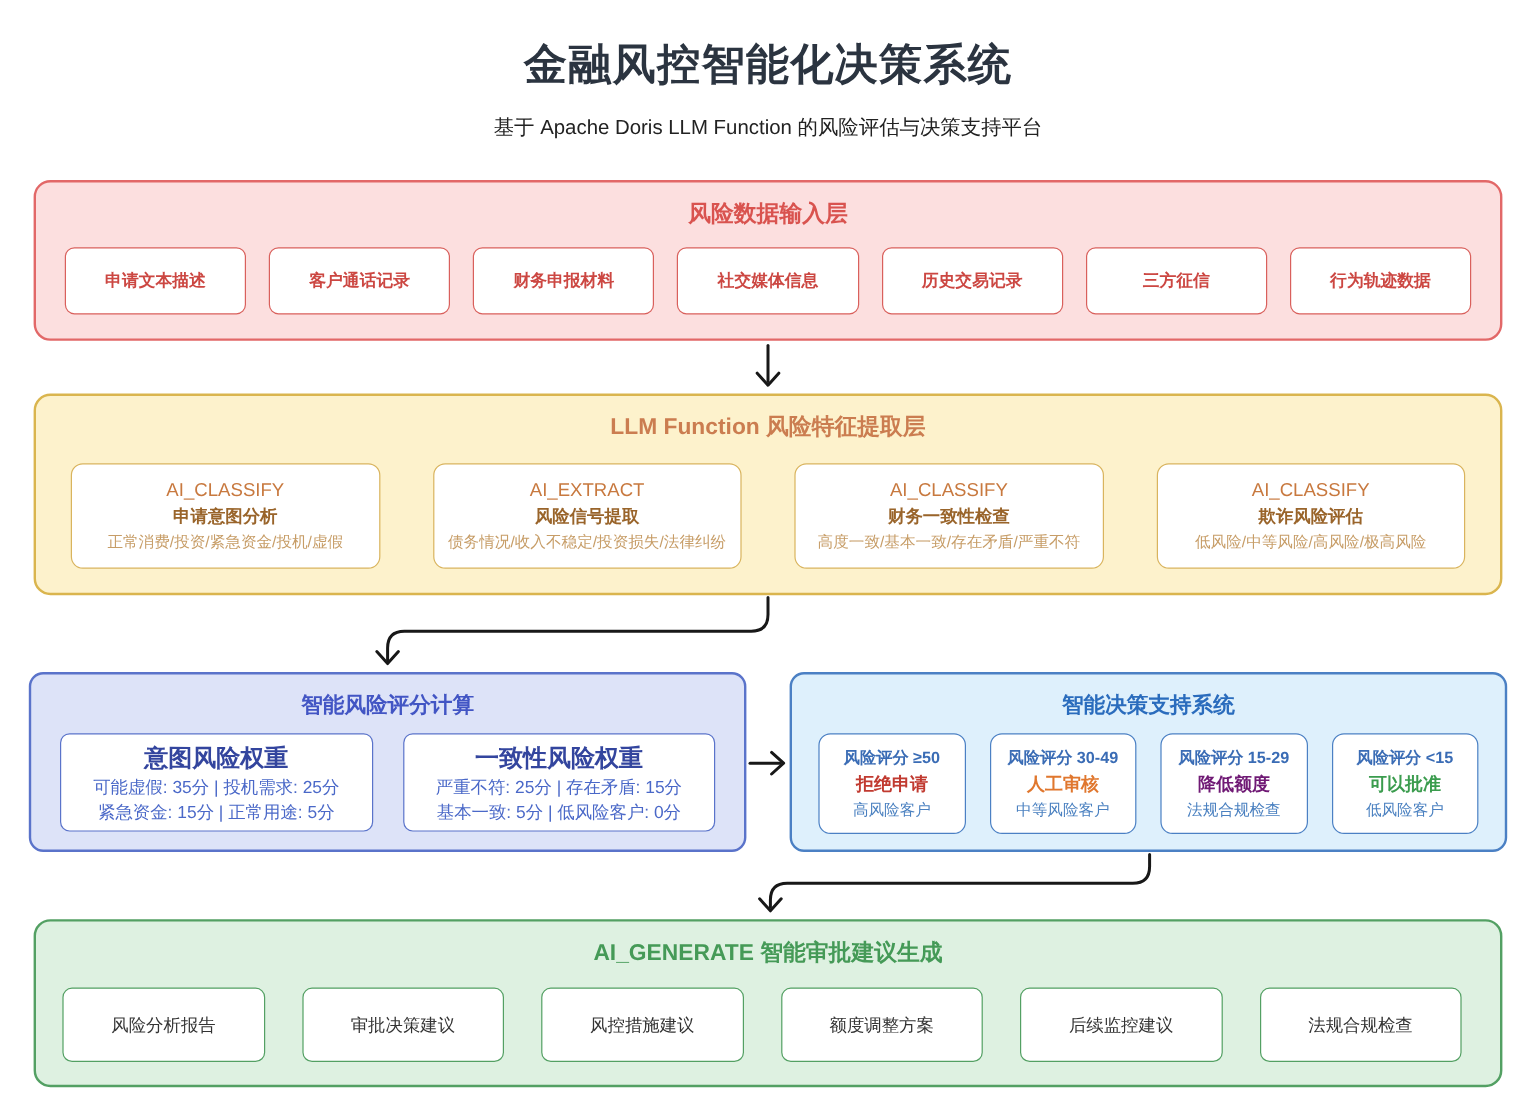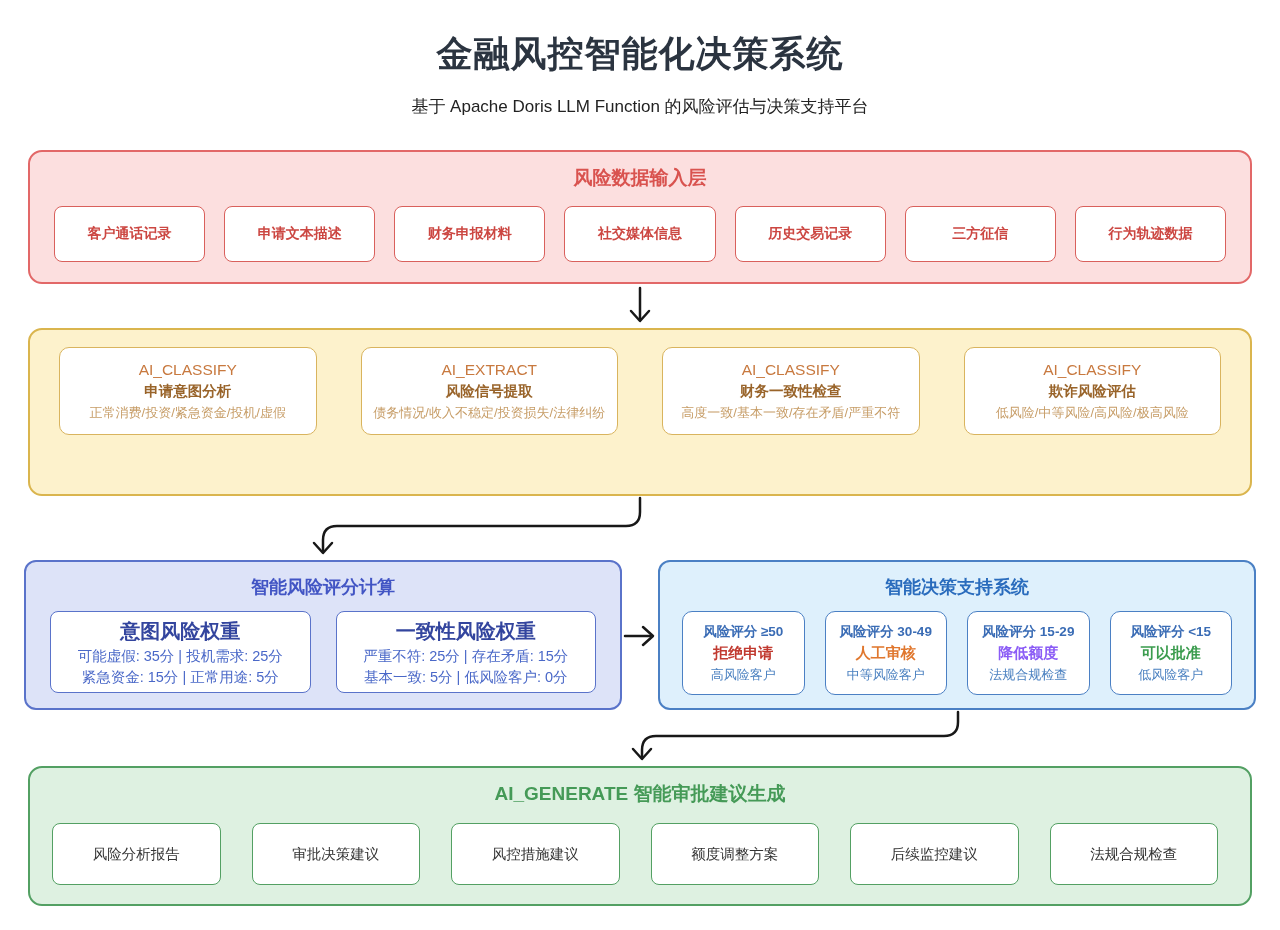--- a/index.html
+++ b/index.html
@@ -158,43 +158,44 @@
 </head>
 <body>
 
 <div class="page-title">金融风控智能化决策系统</div>
 <div class="page-subtitle">基于 Apache Doris LLM Function 的风险评估与决策支持平台</div>
 
 <div class="section sec-input">
   <div class="section-title">风险数据输入层</div>
   <div class="input-row">
 
+      <div class="input-card">申请文本描述</div>
+
       <div class="input-card">客户通话记录</div>
-
-      <div class="input-card">申请文本描述</div>
 
       <div class="input-card">财务申报材料</div>
 
       <div class="input-card">社交媒体信息</div>
 
       <div class="input-card">历史交易记录</div>
 
       <div class="input-card">三方征信</div>
 
       <div class="input-card">行为轨迹数据</div>
 
   </div>
 </div>
 
 <svg class="arrow-block arrow-svg" width="1280" height="44" viewBox="0 0 1280 44">
   <path d="M640,4 V34"></path>
   <path d="M631,27 L640,37 L649,27"></path>
 </svg>
 
 <div class="section sec-llm">
+  <div class="section-title">LLM Function 风险特征提取层</div>
   <div class="llm-row">
 
       <div class="llm-card">
         <div class="llm-fn">AI_CLASSIFY</div>
         <div class="llm-name">申请意图分析</div>
         <div class="llm-options">正常消费/投资/紧急资金/投机/虚假</div>
       </div>
 
       <div class="llm-card">
         <div class="llm-fn">AI_EXTRACT</div>
@@ -258,21 +259,21 @@
         </div>
 
         <div class="decision-card">
           <div class="decision-score">风险评分 30-49</div>
           <div class="decision-action" style="color: rgb(224, 119, 46);">人工审核</div>
           <div class="decision-customer">中等风险客户</div>
         </div>
 
         <div class="decision-card">
           <div class="decision-score">风险评分 15-29</div>
-          <div class="decision-action" style="color: #8b5cf6;">降低额度</div>
+          <div class="decision-action" style="color: #701a75;">降低额度</div>
           <div class="decision-customer">法规合规检查</div>
         </div>
 
         <div class="decision-card">
           <div class="decision-score">风险评分 &lt;15</div>
           <div class="decision-action" style="color: rgb(59, 156, 78);">可以批准</div>
           <div class="decision-customer">低风险客户</div>
         </div>
 
     </div>

